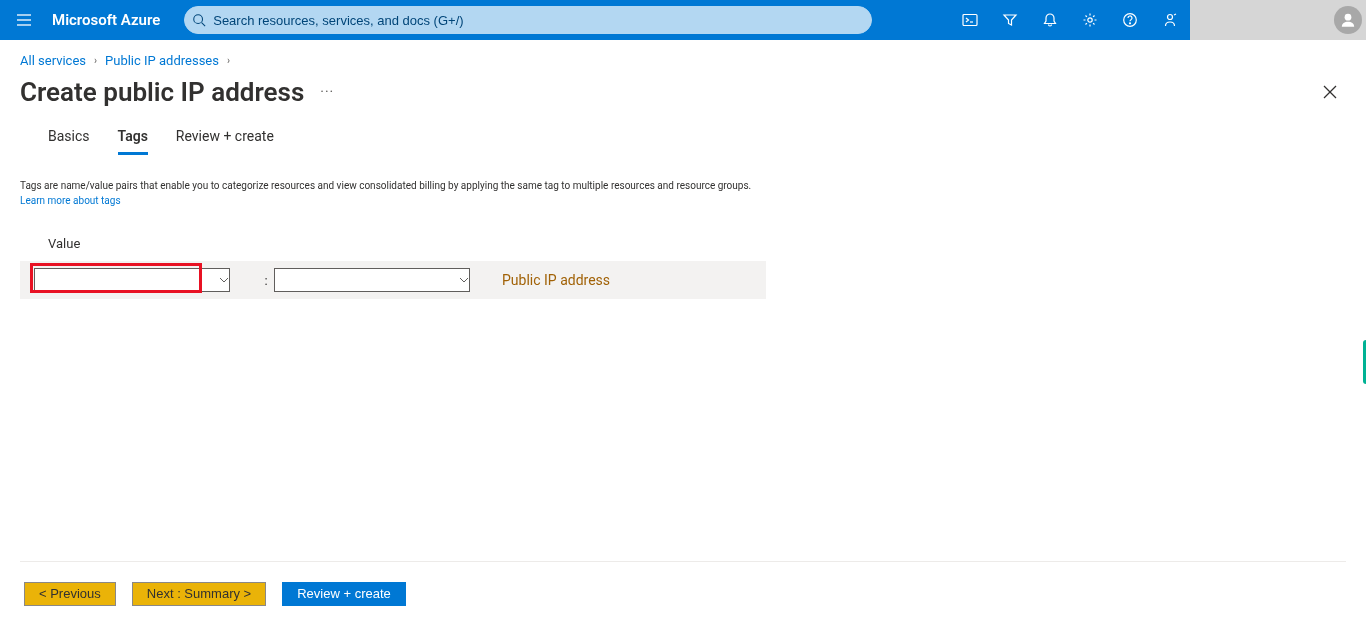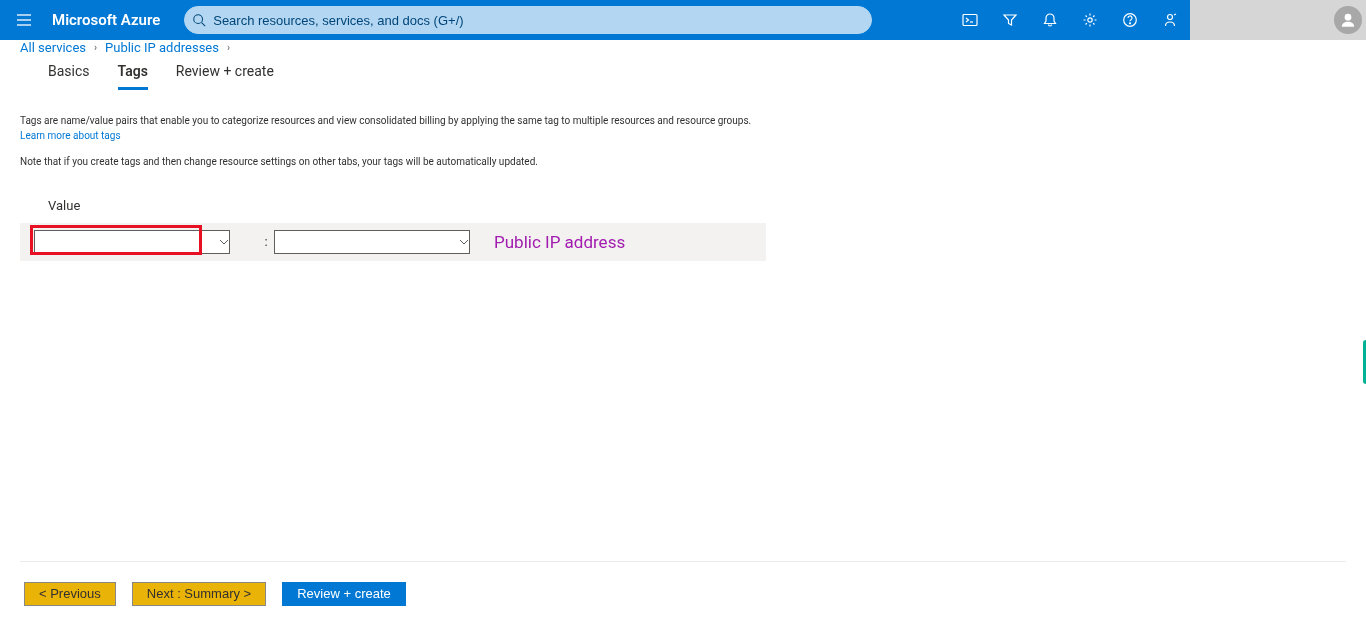--- a/index.html
+++ b/index.html
@@ -97,21 +97,21 @@
     }
     
     .page {
       padding: 0 20px;
       height: calc(100% - 40px);
       display: flex;
       flex-direction: column;
       position: relative;
     }
     .breadcrumb {
-      padding: 0 0 8px;
+      padding: 13px 0 8px;
       font-size: 13px;
       color: #323130;
       display: flex;
       align-items: center;
       gap: 8px;
     }
     .breadcrumb a { color: #0078d4; text-decoration: none; cursor: pointer; }
     .breadcrumb .chev { color: #605e5c; font-size: 10px; }
     .title-row {
       display: flex;
@@ -198,21 +198,21 @@
       height: 30px;
       position: absolute;
       left: -4px;
       top: -5px;
       pointer-events: none;
     }
     .name-cell { position: relative; width: 244px; display: flex; align-items: center; }
     .sep-colon { width: 16px; text-align: center; color: #323130; margin-left: -20px; }
     .value-cell { width: 220px; display: flex; align-items: center; }
     .value-cell .combo { width: 196px; }
-    .res-cell { flex: 1; font-size: 17px; color: #a21caf; }
+    .res-cell { flex: 1; font-size: 14px; color: #a16207; margin-left: 8px; }
     
     .footer {
       height: 64px;
       border-top: 1px solid #edebe9;
       display: flex;
       align-items: center;
       gap: 16px;
       padding-left: 4px;
     }
     .btn {
@@ -319,33 +319,44 @@
 
 <div class="page">
 
   <div class="breadcrumb">
     <a>All services</a>
     <span class="chev">›</span>
     <a>Public IP addresses</a>
     <span class="chev">›</span>
   </div>
 
+  <div class="title-row">
+    <div class="title-left">
+      <h1 class="page-title">Create public IP address</h1>
+      <span class="more-dots">···</span>
+    </div>
+    <div class="close-btn">
+      <svg width="14" height="14" viewBox="0 0 14 14" stroke="currentColor" stroke-width="1.2">
+        <line x1="1" y1="1" x2="13" y2="13"></line>
+          <line x1="13" y1="1" x2="1" y2="13"></line>
+      </svg>
+    </div>
+  </div>
 
   <div class="tabs">
     <div class="tab">Basics</div>
     <div class="tab active">Tags</div>
     <div class="tab">Review + create</div>
   </div>
 
   <div class="content">
     <div class="desc desc-block">
       <span>Tags are name/value pairs that enable you to categorize resources and view consolidated billing by applying the same tag to multiple resources and resource groups.</span>
       <span class="inline-link">Learn more about tags</span>
     </div>
-    <div class="desc">Note that if you create tags and then change resource settings on other tabs, your tags will be automatically updated.</div>
 
     <div class="tag-table">
       <div class="tag-header">
         <div class="col-value">Value</div>
       </div>
 
       <div class="tag-row">
         <div class="name-cell">
           <div class="combo">
             <input value="" style="">

